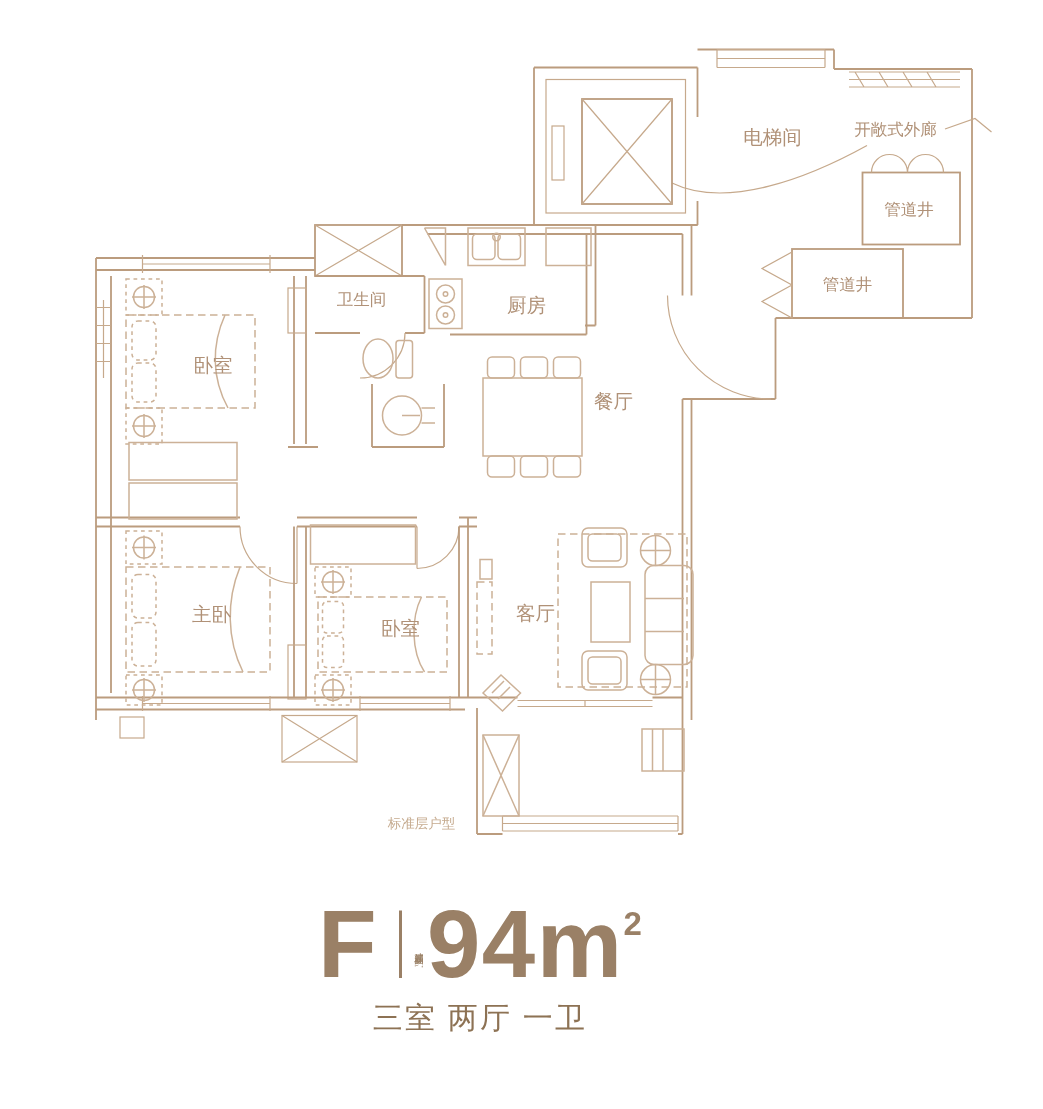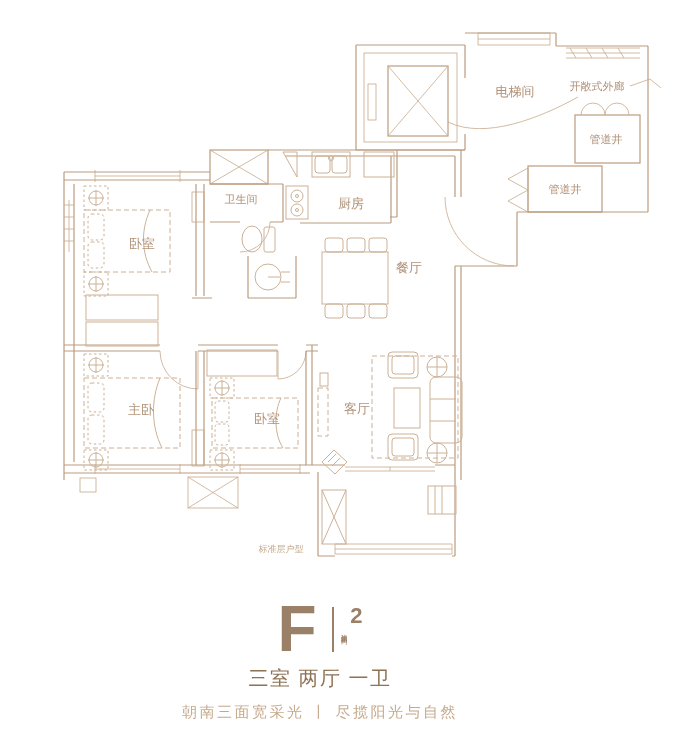--- a/index.html
+++ b/index.html
@@ -243,19 +243,19 @@
     <text class="lbl" x="357" y="413">客厅</text>
     <text class="lbl-xs" x="281" y="552">标准层户型</text>
   </g>
 </svg>
 
 <div class="caption">
   <div class="headline">
     <span class="unit">F</span>
     <span class="divider"></span>
     <span class="vnote">建筑面积约</span>
+    <span class="area"><span>94</span><span>m</span></span>
     <span class="sup">2</span>
   </div>
   <div class="layout-line">三室 两厅 一卫</div>
-  <div class="tagline">朝南三面宽采光 丨 尽揽阳光与自然</div>
 </div>
 
 </div>
 
 </body></html>

